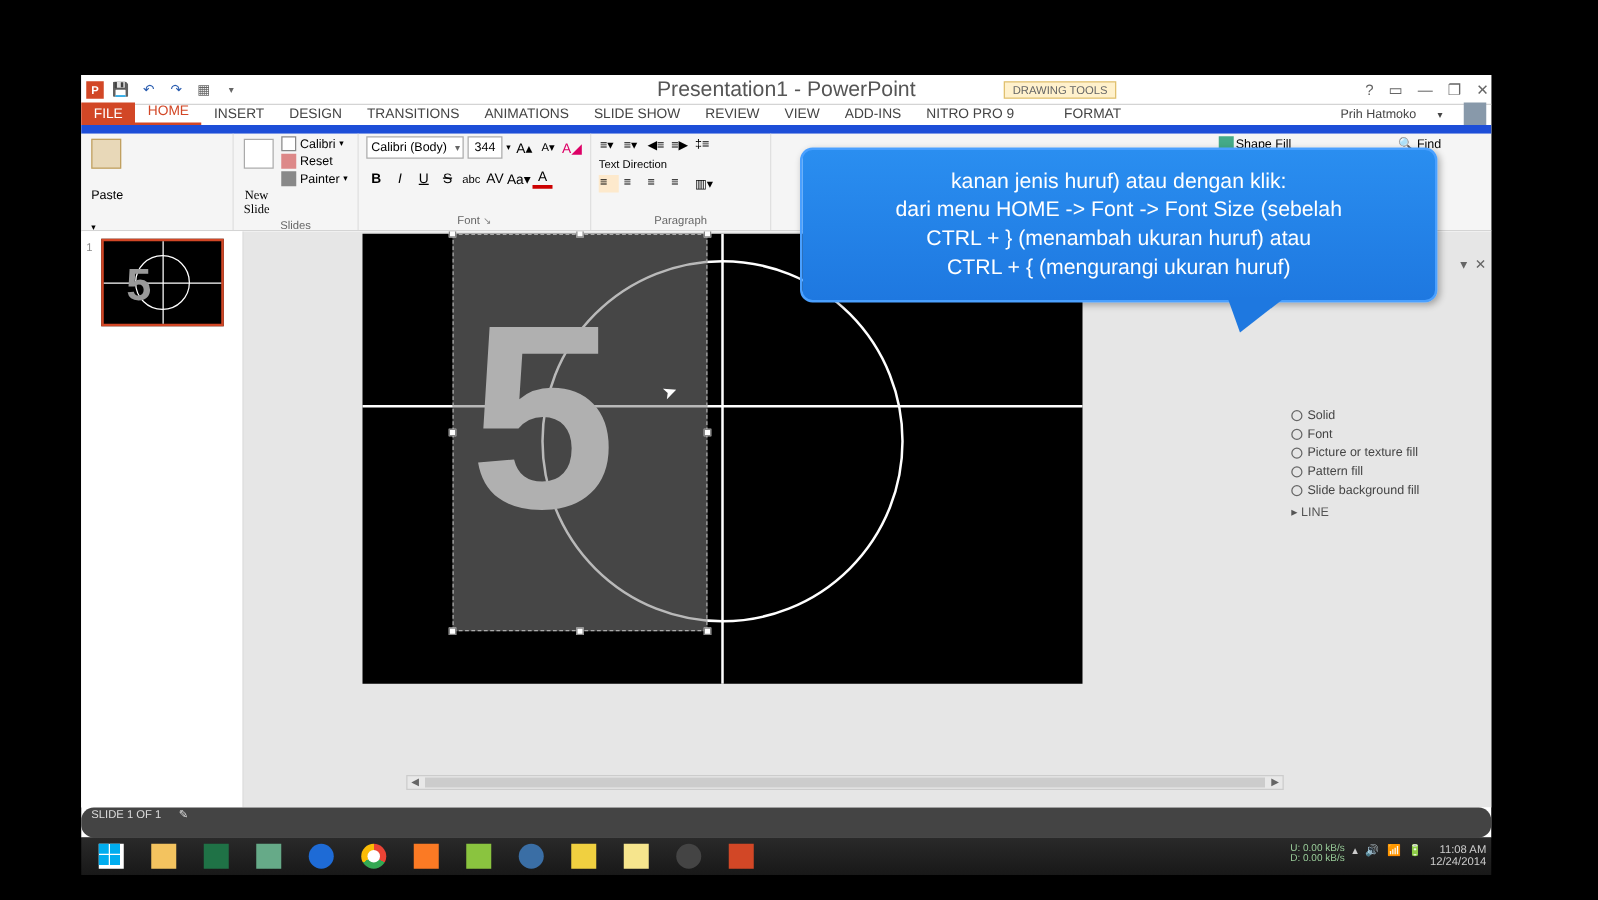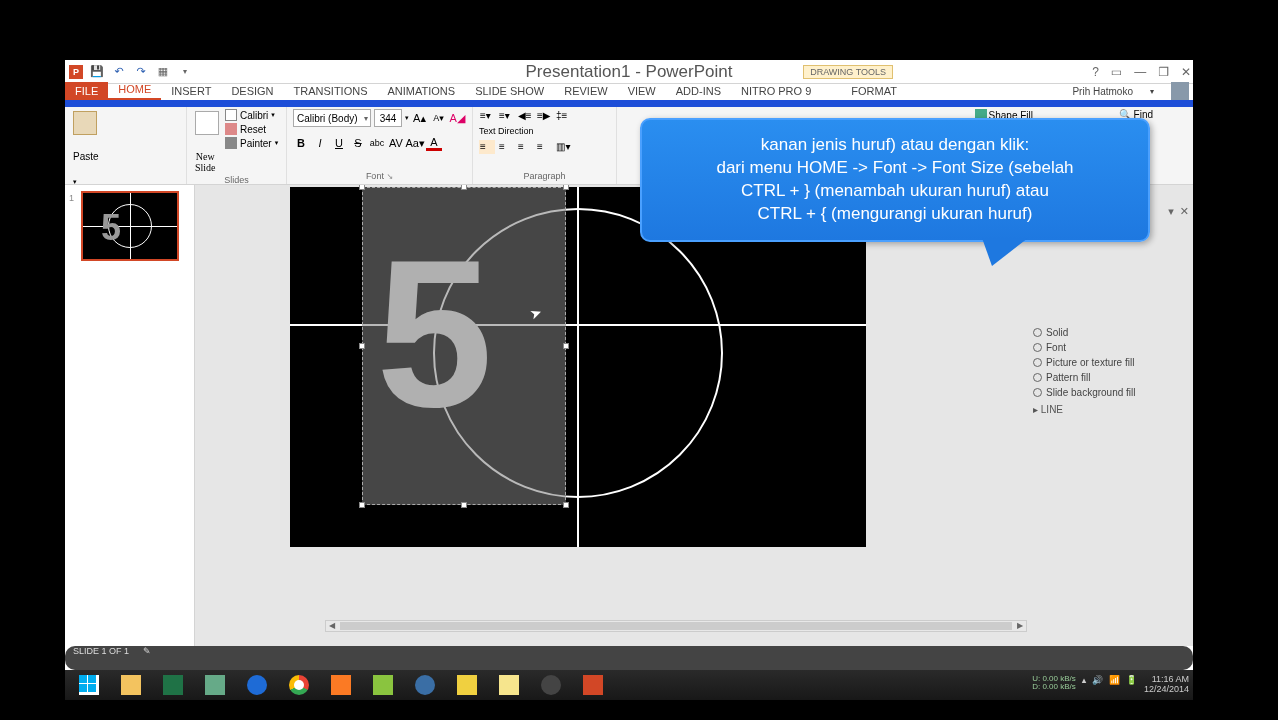--- a/index.html
+++ b/index.html
@@ -399,17 +399,17 @@
   <div class="tray">
     <div class="net-stat">
       <div><span>U:</span> <span>0.00 kB/s</span></div>
       <div><span>D:</span> <span>0.00 kB/s</span></div>
     </div>
     <span>▴</span>
     <span>🔊</span>
     <span>📶</span>
     <span>🔋</span>
     <div class="clock">
-      <div>11:16 AM</div>
+      <div>11:08 AM</div>
       <div>12/24/2014</div>
     </div>
   </div>
 </div>
 
 </body></html>

